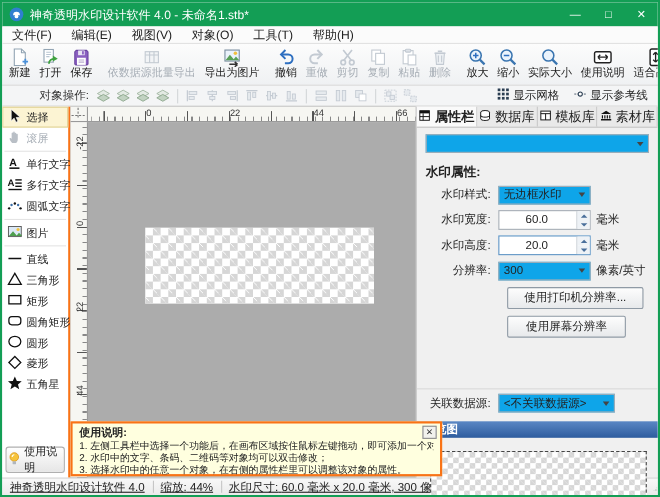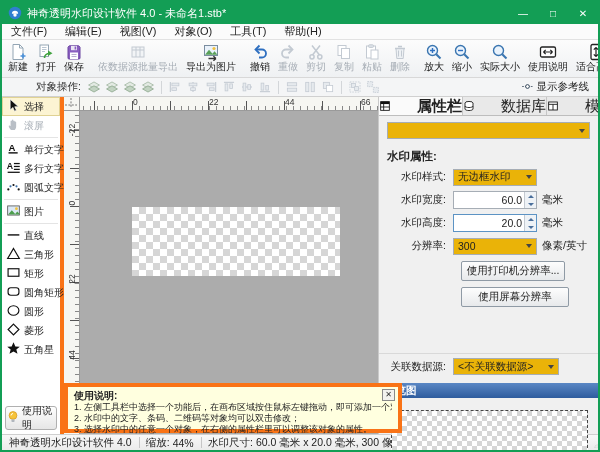--- a/index.html
+++ b/index.html
@@ -36,21 +36,21 @@
   .ospacer { flex:1; }
   .toggle { display:flex; align-items:center; padding:1px 4px; margin-left:2px; border:1px solid transparent; border-radius:2px; }
   .toggle.active { background:#ffefc1; border-color:#d9a738; }
   .toggle svg { width:13px; height:13px; margin-right:3px; }
   .toggle .tglabel { font-size:10.5px; white-space:nowrap; }
 
   
   .main { flex:1; display:flex; position:relative; min-height:0; }
 
   
-  .sidebar { width:62px; background:#ffffff; border-right:4px solid #f97316; display:flex; flex-direction:column; flex:0 0 62px; }
+  .sidebar { width:62px; background:#ffffff; border-right:2px solid #f97316; display:flex; flex-direction:column; flex:0 0 62px; }
   .stool { display:flex; align-items:center; height:19px; padding-left:3px; border:1px solid transparent; }
   .stool svg { width:15px; height:15px; flex:0 0 15px; }
   .stool .stlabel { font-size:10px; margin-left:3px; white-space:nowrap; }
   .stool.selected { background:#fcf4d3; border-color:#e0d294; }
   .stool.disabled .stlabel { color:#a6adb5; }
   .ssep { height:1px; background:#e4e4e4; margin:2px 2px; }
   .sspacer { flex:1; }
   .helpbtn { margin:3px 3px 4px 3px; height:24px; border:1px solid #b0b0b0; border-radius:3px; background:linear-gradient(#fefefe,#e6e6e6); display:flex; align-items:center; justify-content:center; }
   .helpbtn svg { width:14px; height:14px; margin-right:2px; }
   .helpbtn span.hlabel { font-size:10px; }
@@ -72,57 +72,57 @@
     background-size:9px 100%,4px 100%; background-position:100% 19px,100% 4px; background-repeat:no-repeat; }
   .vruler .rlabel { position:absolute; left:1px; font-size:8.5px; color:#333; transform:rotate(-90deg); transform-origin:center; width:14px; text-align:center; }
   .checker { background-color:#fff;
     background-image:linear-gradient(45deg,#d6d6d6 25%,transparent 25%,transparent 75%,#d6d6d6 75%),
                      linear-gradient(45deg,#d6d6d6 25%,transparent 25%,transparent 75%,#d6d6d6 75%);
     background-size:14px 14px; background-position:0 0,7px 7px; }
   .watermark-rect { position:absolute; left:52px; top:96px; width:208px; height:69px; }
   .canvascontent { position:absolute; left:16px; top:14px; right:0; bottom:0; }
 
   
-  .instr { position:absolute; left:62px; bottom:1px; width:338px; height:50px; background:#ffffdf; border:4px solid #f97316; padding:3px 6px 2px 6px; z-index:5; }
+  .instr { position:absolute; left:62px; bottom:1px; width:338px; height:50px; background:#ffffdf; border:2px solid #f97316; padding:3px 6px 2px 6px; z-index:5; }
   .instr .ititle { font-size:10px; font-weight:bold; line-height:12px; }
   .instr .iline { font-size:9px; line-height:11px; white-space:nowrap; overflow:hidden; }
   .instr .iclose { position:absolute; top:2px; right:3px; width:13px; height:12px; border:1px solid #8a8a8a; background:#f2f2ee; font-size:8px; line-height:10px; text-align:center; color:#333; }
 
   
   .rightpanel { width:220px; background:#f0f0f0; border-left:1px solid #c9c9c9; display:flex; flex-direction:column; flex:0 0 220px; }
   .tabs { height:19px; display:flex; border-bottom:1px solid #bdbdbd; background:#e4e4e4; flex:0 0 19px; }
-  .tab { flex:1; display:flex; align-items:center; justify-content:center; font-size:15px; border-right:1px solid #c6c6c6; background:#e9e9e9; white-space:nowrap;gap:23px; }
+  .tab { flex:1; display:flex; align-items:center; justify-content:center; font-size:12px; border-right:1px solid #c6c6c6; background:#e9e9e9; white-space:nowrap; }
   .tab svg { width:12px; height:12px; margin-right:3px; }
   .tab.active { background:#fafafa; font-weight:bold; }
-  .combo { background:#eab308; border:1px solid #a6adb5; height:17px; display:flex; align-items:center; padding-left:4px; position:relative; font-size:10.5px; }
+  .combo { background:#0ea5e9; border:1px solid #a6adb5; height:17px; display:flex; align-items:center; padding-left:4px; position:relative; font-size:10.5px; }
   .combo .cval { flex:1; white-space:nowrap; overflow:hidden; }
   .combo .carrow { width:14px; height:100%; display:flex; align-items:center; justify-content:center; }
   .tri-down { width:0; height:0; border-left:3.5px solid transparent; border-right:3.5px solid transparent; border-top:4px solid #444; }
   .topcombo { margin:6px 8px 2px 8px; flex:0 0 17px; }
   .propheading { font-size:11.5px; font-weight:bold; margin:8px 0 4px 8px; }
   .prow { display:flex; align-items:center; margin:0 8px 5px 0; height:18px; }
   .prow .plabel { width:74px; text-align:right; padding-right:7px; font-size:10.5px; white-space:nowrap; flex:0 0 74px; }
   .field { width:84px; flex:0 0 84px; }
   .spinner { background:#fff; border:1px solid #a6adb5; height:18px; display:flex; align-items:stretch; }
-  .spinner .sval { flex:1; text-align:right; padding:2px 2px 13px 0; font-size:10.5px; }
+  .spinner .sval { flex:1; text-align:center; padding:2px 2px 13px 0; font-size:10.5px; }
   .spincol { width:12px; border-left:1px solid #c4cad1; display:flex; flex-direction:column; }
   .spincol .sbtn { flex:1; display:flex; align-items:center; justify-content:center; background:#eef2f6; }
   .tri-up-s { width:0; height:0; border-left:3px solid transparent; border-right:3px solid transparent; border-bottom:3.5px solid #4a6f9b; }
   .tri-down-s { width:0; height:0; border-left:3px solid transparent; border-right:3px solid transparent; border-top:3.5px solid #4a6f9b; }
   .punit { margin-left:5px; font-size:10.5px; white-space:nowrap; }
   .pbtnrow { margin:1px 0 5px 82px; }
   .pushbtn { border:1px solid #8f9aa5; border-radius:2px; background:linear-gradient(#fdfdfd,#e7e9eb); font-size:10.5px; height:20px; display:flex; align-items:center; justify-content:center; padding:0 10px; white-space:nowrap; }
   .panelsep { height:1px; background:#d9d9d9; margin:4px 0; }
   .previewheader { height:15px; background:linear-gradient(#5a87c4,#2e5c9e); color:#fff; font-size:10.5px; font-weight:bold; padding:1px 0 0 6px; flex:0 0 15px; }
   .previewarea { flex:1; position:relative; }
   .thumb { position:absolute; left:12px; right:10px; top:12px; height:58px; border:1px dashed #444; background-size:10px 10px; background-position:0 0,5px 5px; }
 
   
   .statusbar { height:16px; background:linear-gradient(#f8f8f8,#ebebeb); border-top:1px solid #cfcfcf; display:flex; align-items:center; font-size:10.5px; flex:0 0 16px; white-space:nowrap; }
-  .sseg { padding:0 7px; display:flex; align-items:center; }
+  .sseg { padding:0 7px; display:flex; align-items:center;text-decoration:underline; }
   .ssepline { width:1px; height:11px; background:#c6c6c6; }
   .sgrip { margin-left:auto; width:12px; height:12px; align-self:flex-end; }
 </style>
 </head>
 <body>
 
 <div class="window">
 
   <div class="titlebar">
     <span class="appicon"><svg viewBox="0 0 18 18">
@@ -407,20 +407,34 @@
           <rect x="8.5" y="8.5" width="5" height="5" fill="#e6eaee" stroke="#c3cad2"></rect>
         </svg>
       </span>
     <span class="oicon">
         <svg viewBox="0 0 18 18">
           <rect x="2" y="2" width="6.5" height="6.5" fill="#e6eaee" stroke="#c3cad2" stroke-dasharray="2 1.2"></rect>
           <rect x="9.5" y="9.5" width="6.5" height="6.5" fill="#e6eaee" stroke="#c3cad2" stroke-dasharray="2 1.2"></rect>
         </svg>
       </span>
     <span class="ospacer"></span>
+    <div class="toggle">
+      <span><svg viewBox="0 0 18 18" fill="#2b3e52">
+            <rect x="2" y="2" width="3.4" height="3.4"></rect>
+            <rect x="7.3" y="2" width="3.4" height="3.4"></rect>
+            <rect x="12.6" y="2" width="3.4" height="3.4"></rect>
+            <rect x="2" y="7.3" width="3.4" height="3.4"></rect>
+            <rect x="7.3" y="7.3" width="3.4" height="3.4"></rect>
+            <rect x="12.6" y="7.3" width="3.4" height="3.4"></rect>
+            <rect x="2" y="12.6" width="3.4" height="3.4"></rect>
+            <rect x="7.3" y="12.6" width="3.4" height="3.4"></rect>
+            <rect x="12.6" y="12.6" width="3.4" height="3.4"></rect>
+          </svg></span>
+      <span class="tglabel">显示网格</span>
+    </div>
     <div class="toggle">
       <span><svg viewBox="0 0 18 18">
             <path d="M1.5 9h15" stroke="#2b3e52" stroke-dasharray="2.5 1.5"></path>
             <circle cx="9" cy="9" r="2.6" fill="#fff" stroke="#2b3e52" stroke-width="1.3"></circle>
           </svg></span>
       <span class="tglabel">显示参考线</span>
     </div>
   </div>
 
   <div class="main">
@@ -651,21 +665,21 @@
         <div class="combo field">
           <span class="cval">300</span>
           <span class="carrow">
               <span class="tri-down"></span>
             </span>
         </div>
         <span class="punit">像素/英寸</span>
       </div>
 
       <div class="pbtnrow">
-        <div class="pushbtn" style="width:104px">使用打印机分辨率...</div>
+        <div class="pushbtn" style="width:124px">使用打印机分辨率...</div>
       </div>
       <div class="pbtnrow">
         <div class="pushbtn" style="width:108px">使用屏幕分辨率</div>
       </div>
 
       <div style="flex:1"></div>
       <div class="panelsep"></div>
 
       <div class="prow" style="margin-bottom:7px">
         <span class="plabel">关联数据源:</span>

